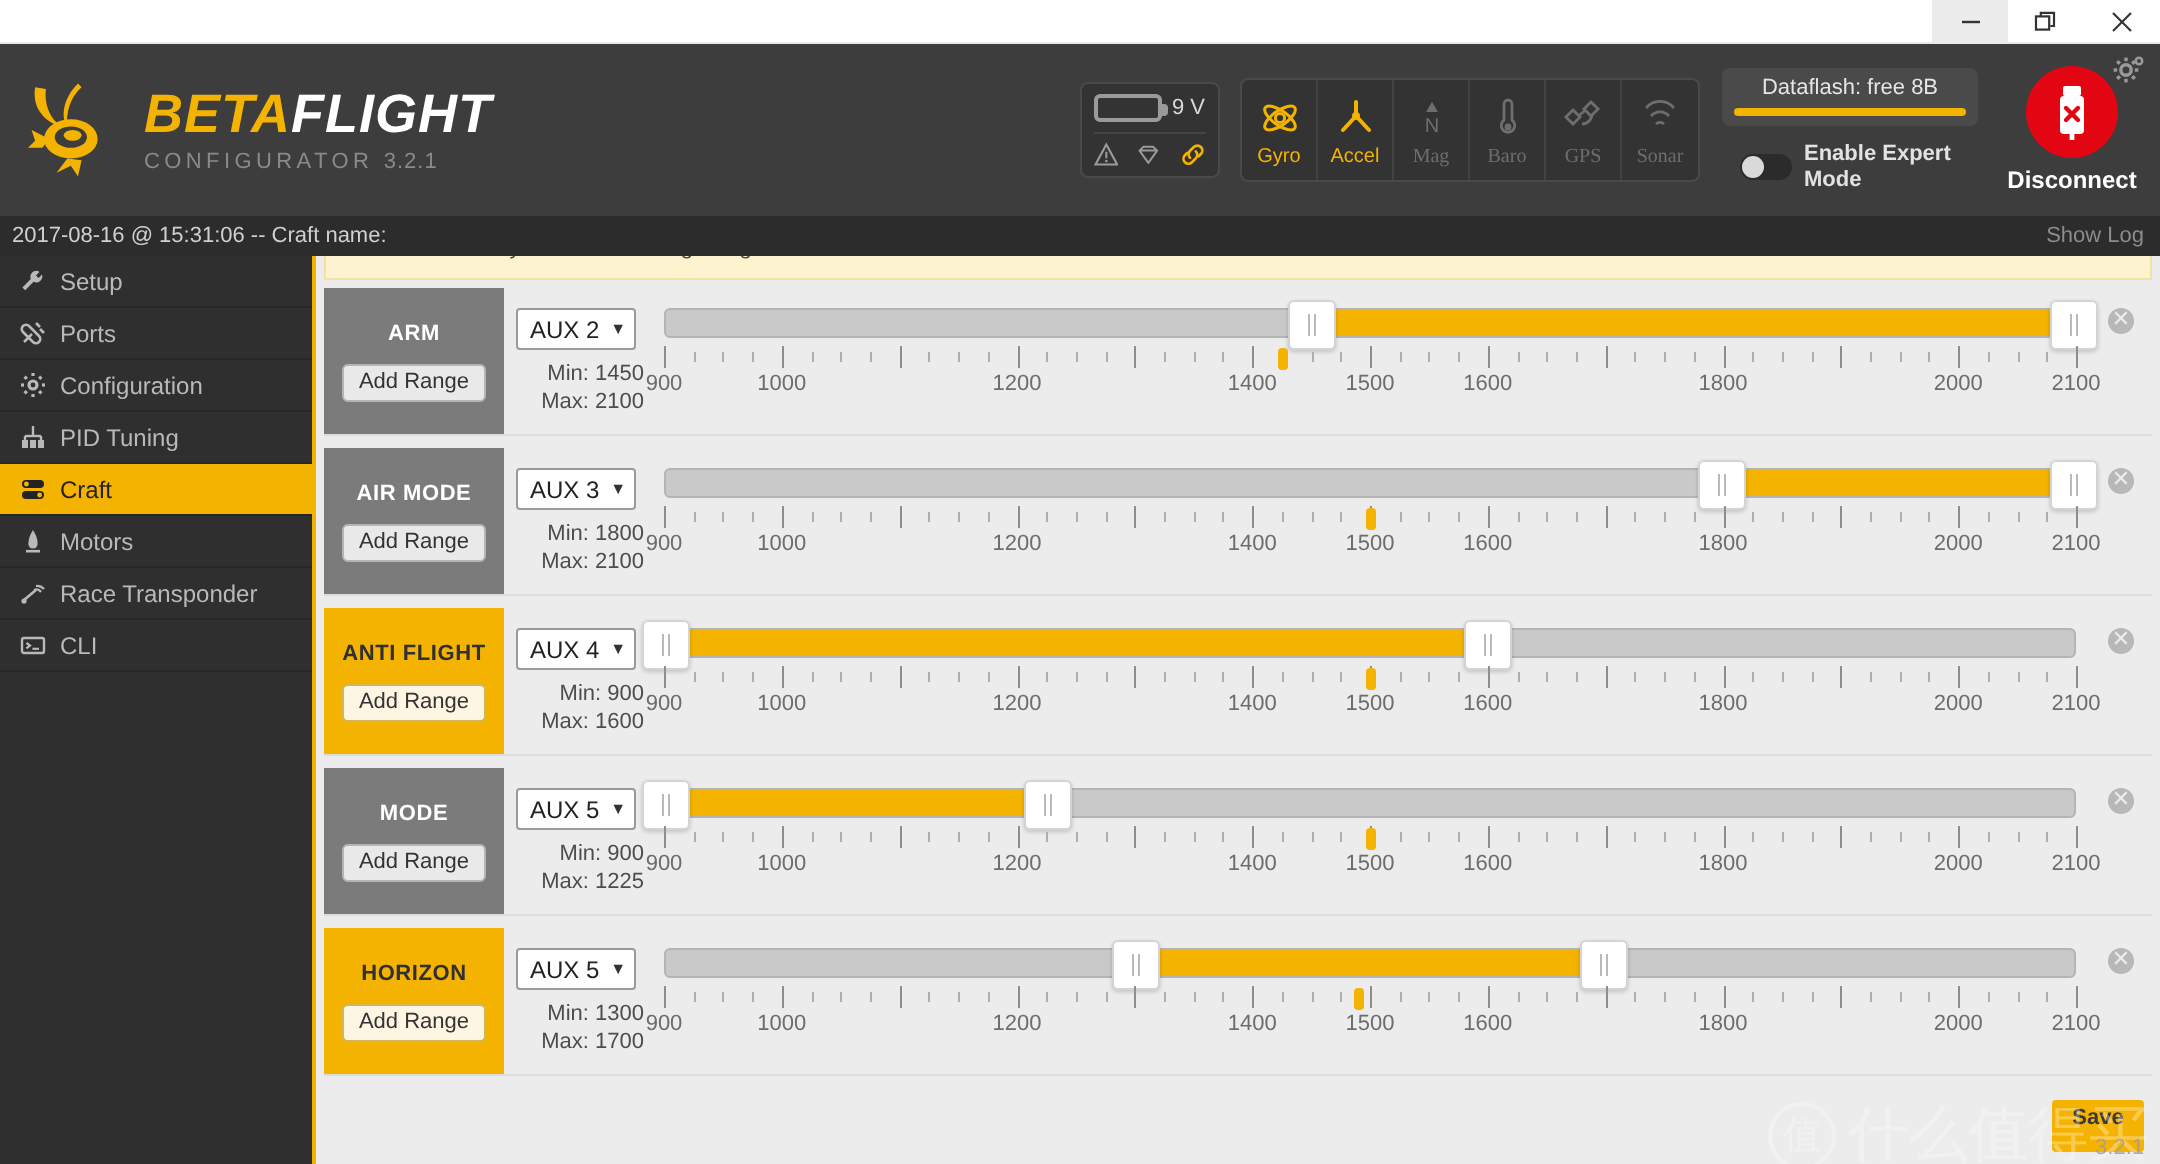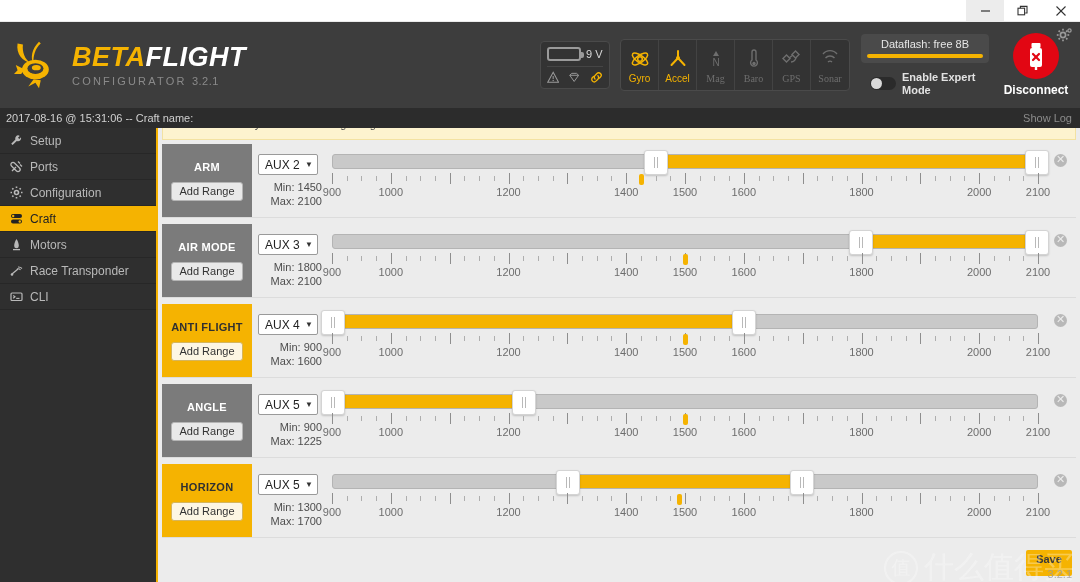--- a/index.html
+++ b/index.html
@@ -437,20 +437,34 @@
               <line x1="0.5" y1="6.5" x2="2" y2="6.5"></line>
               <line x1="11" y1="6.5" x2="12.5" y2="6.5"></line>
               <line x1="2.3" y1="2.3" x2="3.4" y2="3.4"></line>
               <line x1="9.6" y1="9.6" x2="10.7" y2="10.7"></line>
               <line x1="10.7" y1="2.3" x2="9.6" y2="3.4"></line>
               <line x1="3.4" y1="9.6" x2="2.3" y2="10.7"></line>
             </g>
           </svg>
         </span>
         <span>Configuration</span>
+      </div>
+      <div class="nav-item">
+        <span class="nico">
+          <svg width="13" height="13" viewBox="0 0 13 13">
+            <rect x="1" y="8" width="3" height="4" fill="currentColor"></rect>
+            <rect x="5" y="8" width="3" height="4" fill="currentColor"></rect>
+            <rect x="9" y="8" width="3" height="4" fill="currentColor"></rect>
+            <line x1="6.5" y1="1" x2="6.5" y2="6" stroke="currentColor" stroke-width="1.2"></line>
+            <line x1="2.5" y1="6" x2="10.5" y2="6" stroke="currentColor" stroke-width="1.2"></line>
+            <line x1="2.5" y1="6" x2="2.5" y2="8" stroke="currentColor" stroke-width="1.2"></line>
+            <line x1="10.5" y1="6" x2="10.5" y2="8" stroke="currentColor" stroke-width="1.2"></line>
+          </svg>
+        </span>
+        <span>PID Tuning</span>
       </div>
       <div class="nav-item active">
         <span class="nico">
           <svg width="13" height="13" viewBox="0 0 13 13">
             <rect x="1" y="2" width="11" height="4" rx="2" fill="currentColor"></rect>
             <circle cx="3.2" cy="4" r="1.2" fill="#f5b301"></circle>
             <rect x="1" y="7.5" width="11" height="4" rx="2" fill="currentColor"></rect>
             <circle cx="9.8" cy="9.5" r="1.2" fill="#f5b301"></circle>
           </svg>
         </span>
@@ -771,21 +785,21 @@
                 <div class="tlabel" style="left:75%">1800</div>
                 <div class="tlabel" style="left:91.66666666666666%">2000</div>
                 <div class="tlabel" style="left:100%">2100</div>
               </div>
             </div>
             <div class="closebtn">✕</div>
           </div>
         </div>
         <div class="mrow">
           <div class="mrow-head">
-            <div class="mrow-name">ANGLE</div>
+            <div class="mrow-name">MODE</div>
             <div class="addrange">Add Range</div>
           </div>
           <div class="mrow-body">
             <div class="chan-col">
               <div class="chan-sel">
                 <span>AUX 5</span>
                 <span class="caret">▼</span>
               </div>
               <div class="minmax">
                 <div><span>Min: </span><span>900</span></div>

